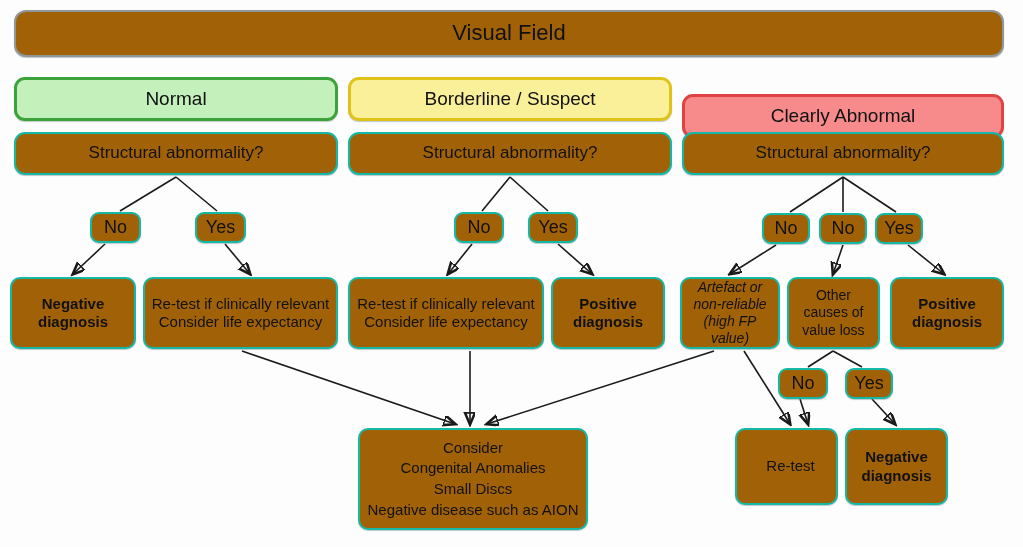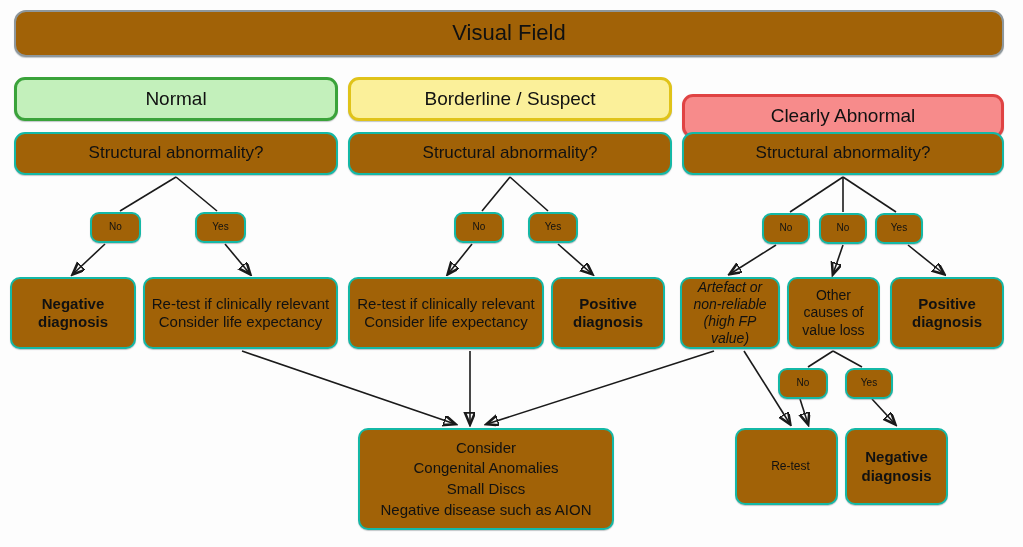--- a/index.html
+++ b/index.html
@@ -58,21 +58,21 @@
     font-size: 17px;
     border-radius: 11px;
   }
   .q1 { left: 14px;  width: 324px; }
   .q2 { left: 348px; width: 324px; }
   .q3 { left: 682px; width: 322px; }
 
   
   .pill {
     height: 31px;
-    font-size: 10px;
+    font-size: 18px;
     border-radius: 9px;
   }
   .p-n1  { left: 90px;  top: 212px; width: 51px; }
   .p-y1  { left: 195px; top: 212px; width: 51px; }
   .p-n2  { left: 454px; top: 212px; width: 50px; }
   .p-y2  { left: 528px; top: 212px; width: 50px; }
   .p-n3a { left: 762px; top: 213px; width: 48px; }
   .p-n3b { left: 819px; top: 213px; width: 48px; }
   .p-y3  { left: 875px; top: 213px; width: 48px; }
   .p-n4  { left: 778px; top: 368px; width: 50px; }
@@ -82,23 +82,23 @@
   .out { top: 277px; height: 72px; font-size: 15px; }
   .o-neg1  { left: 10px;  width: 126px; font-weight: bold; }
   .o-ret1  { left: 143px; width: 195px; }
   .o-ret2  { left: 348px; width: 196px; }
   .o-pos1  { left: 551px; width: 114px; font-weight: bold; }
   .o-art   { left: 680px; width: 100px; font-size: 14px; font-style: italic; }
   .o-other { left: 787px; width: 93px;  font-size: 14px; justify-content: center; }
   .o-pos2  { left: 890px; width: 114px; font-weight: bold; }
 
   
-  .b-consider { left: 358px; top: 428px; width: 256px; height: 102px; font-size: 15px; }
+  .b-consider { left: 358px; top: 428px; width: 230px; height: 102px; font-size: 15px; }
   .b-consider .ln { margin: 2.5px 0; }
-  .b-retest   { left: 735px; top: 428px; width: 103px; height: 77px; font-size: 12px; padding-left: 8px; }
+  .b-retest   { left: 735px; top: 428px; width: 103px; height: 77px; font-size: 15px; padding-left: 8px; }
   .b-neg2     { left: 845px; top: 428px; width: 103px; height: 77px; font-size: 15px; font-weight: bold; }
 
   svg#wires {
     position: absolute;
     left: 0; top: 0;
     width: 1023px; height: 547px;
     z-index: 1;
     pointer-events: none;
   }
   svg#wires line, svg#wires path { stroke: #1a1a1a; stroke-width: 1.6px; fill: none; }

